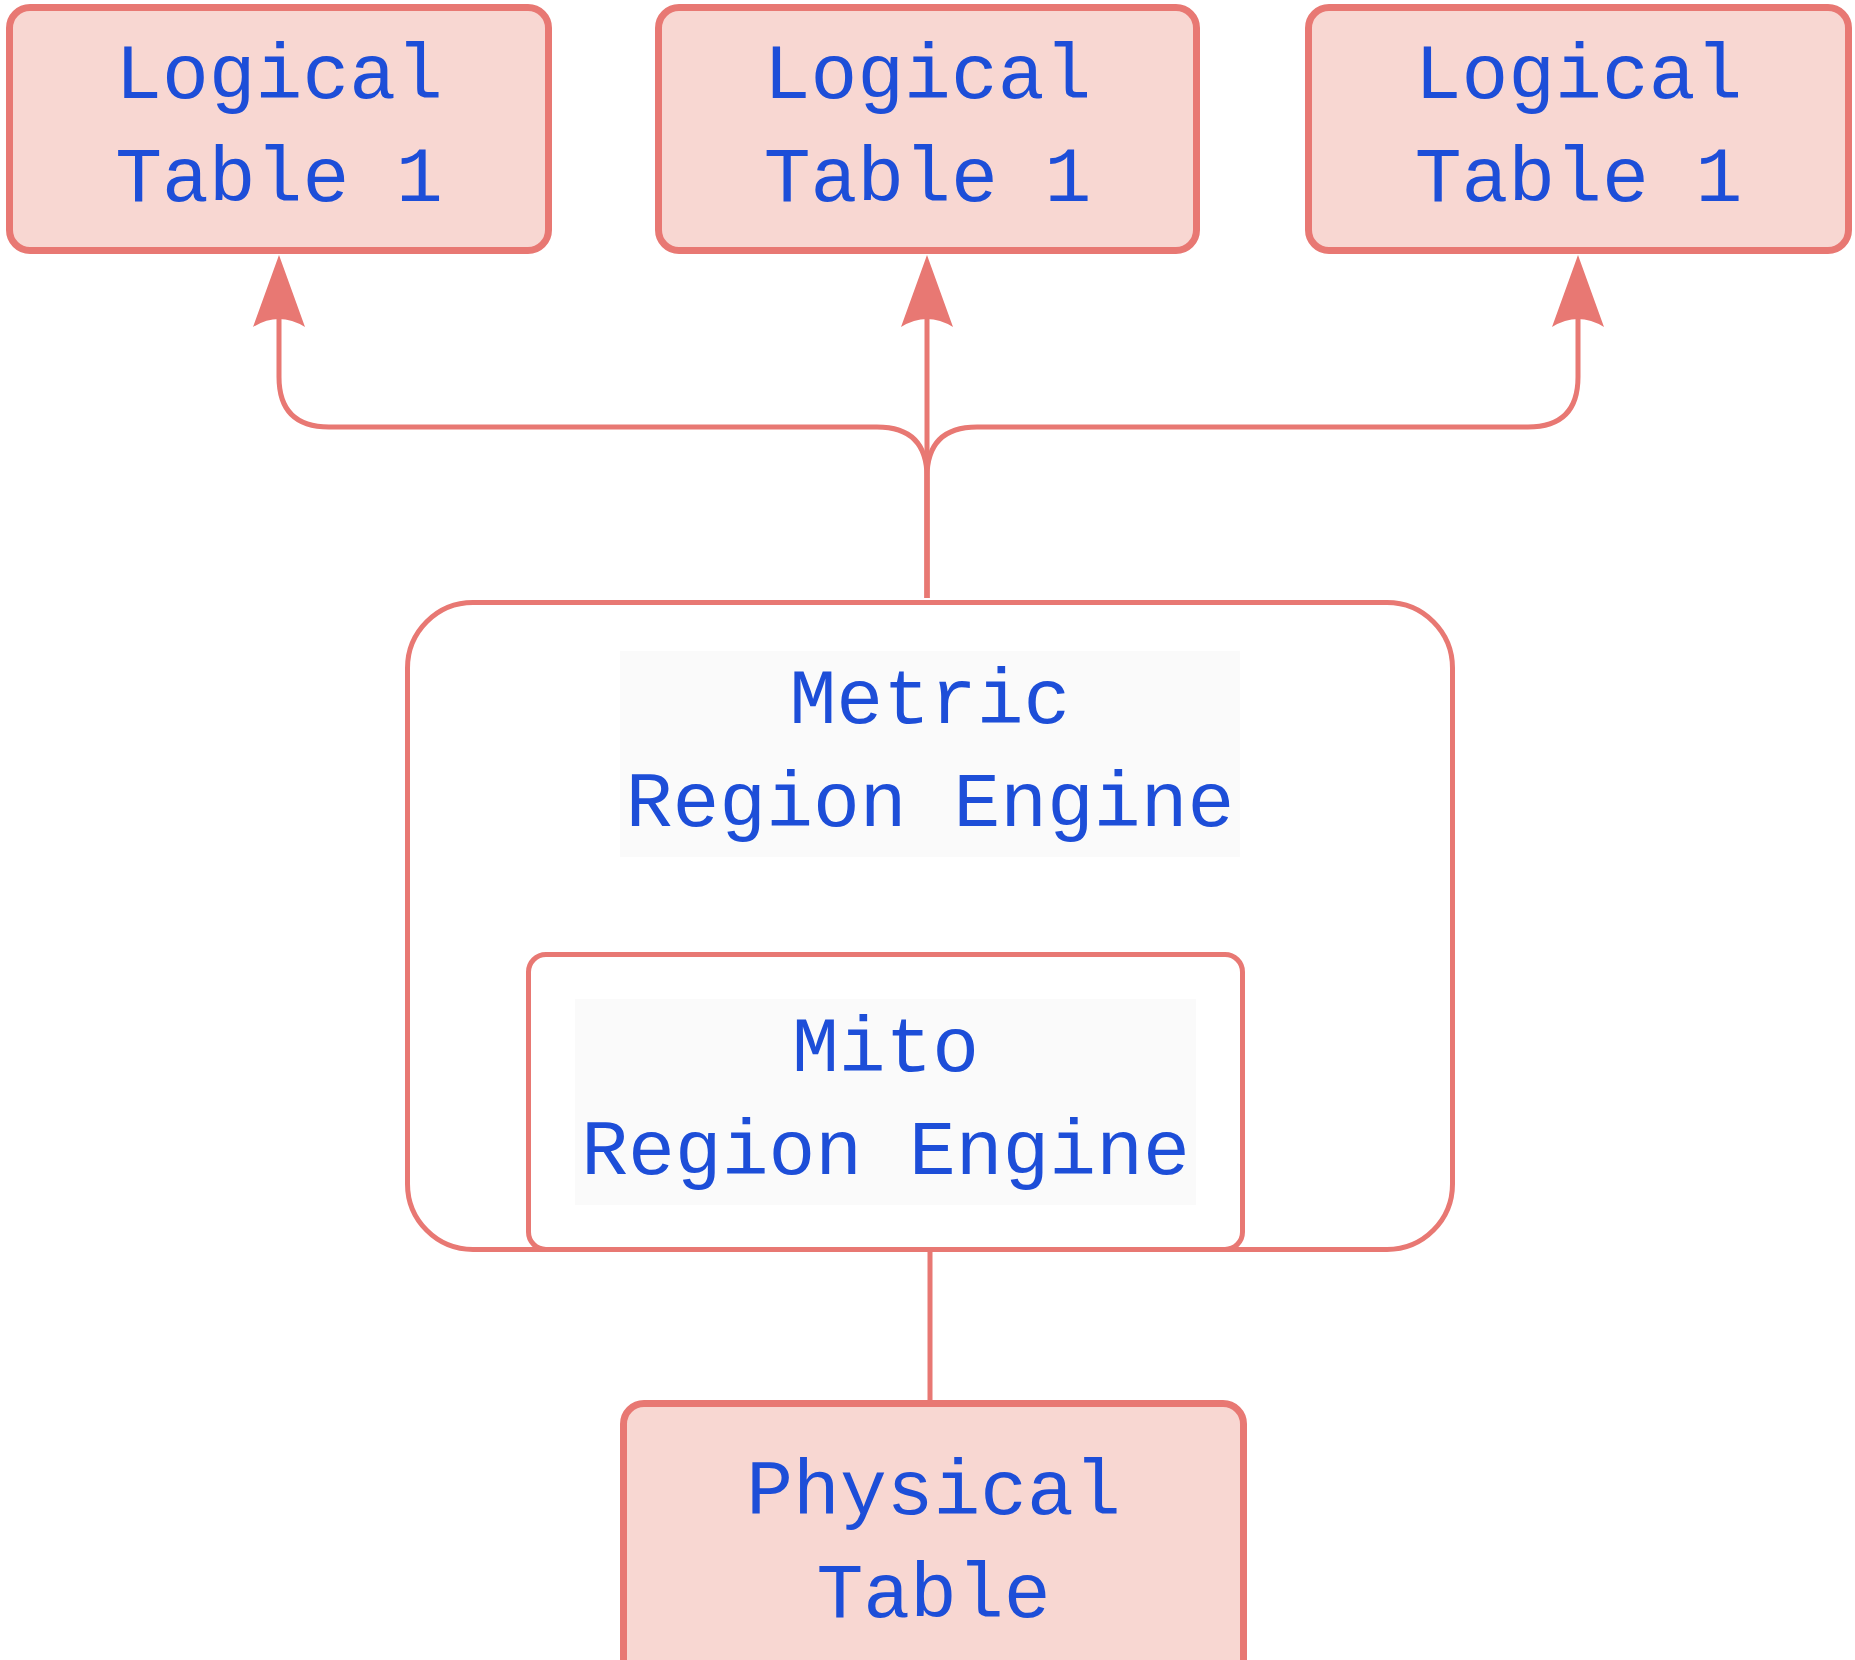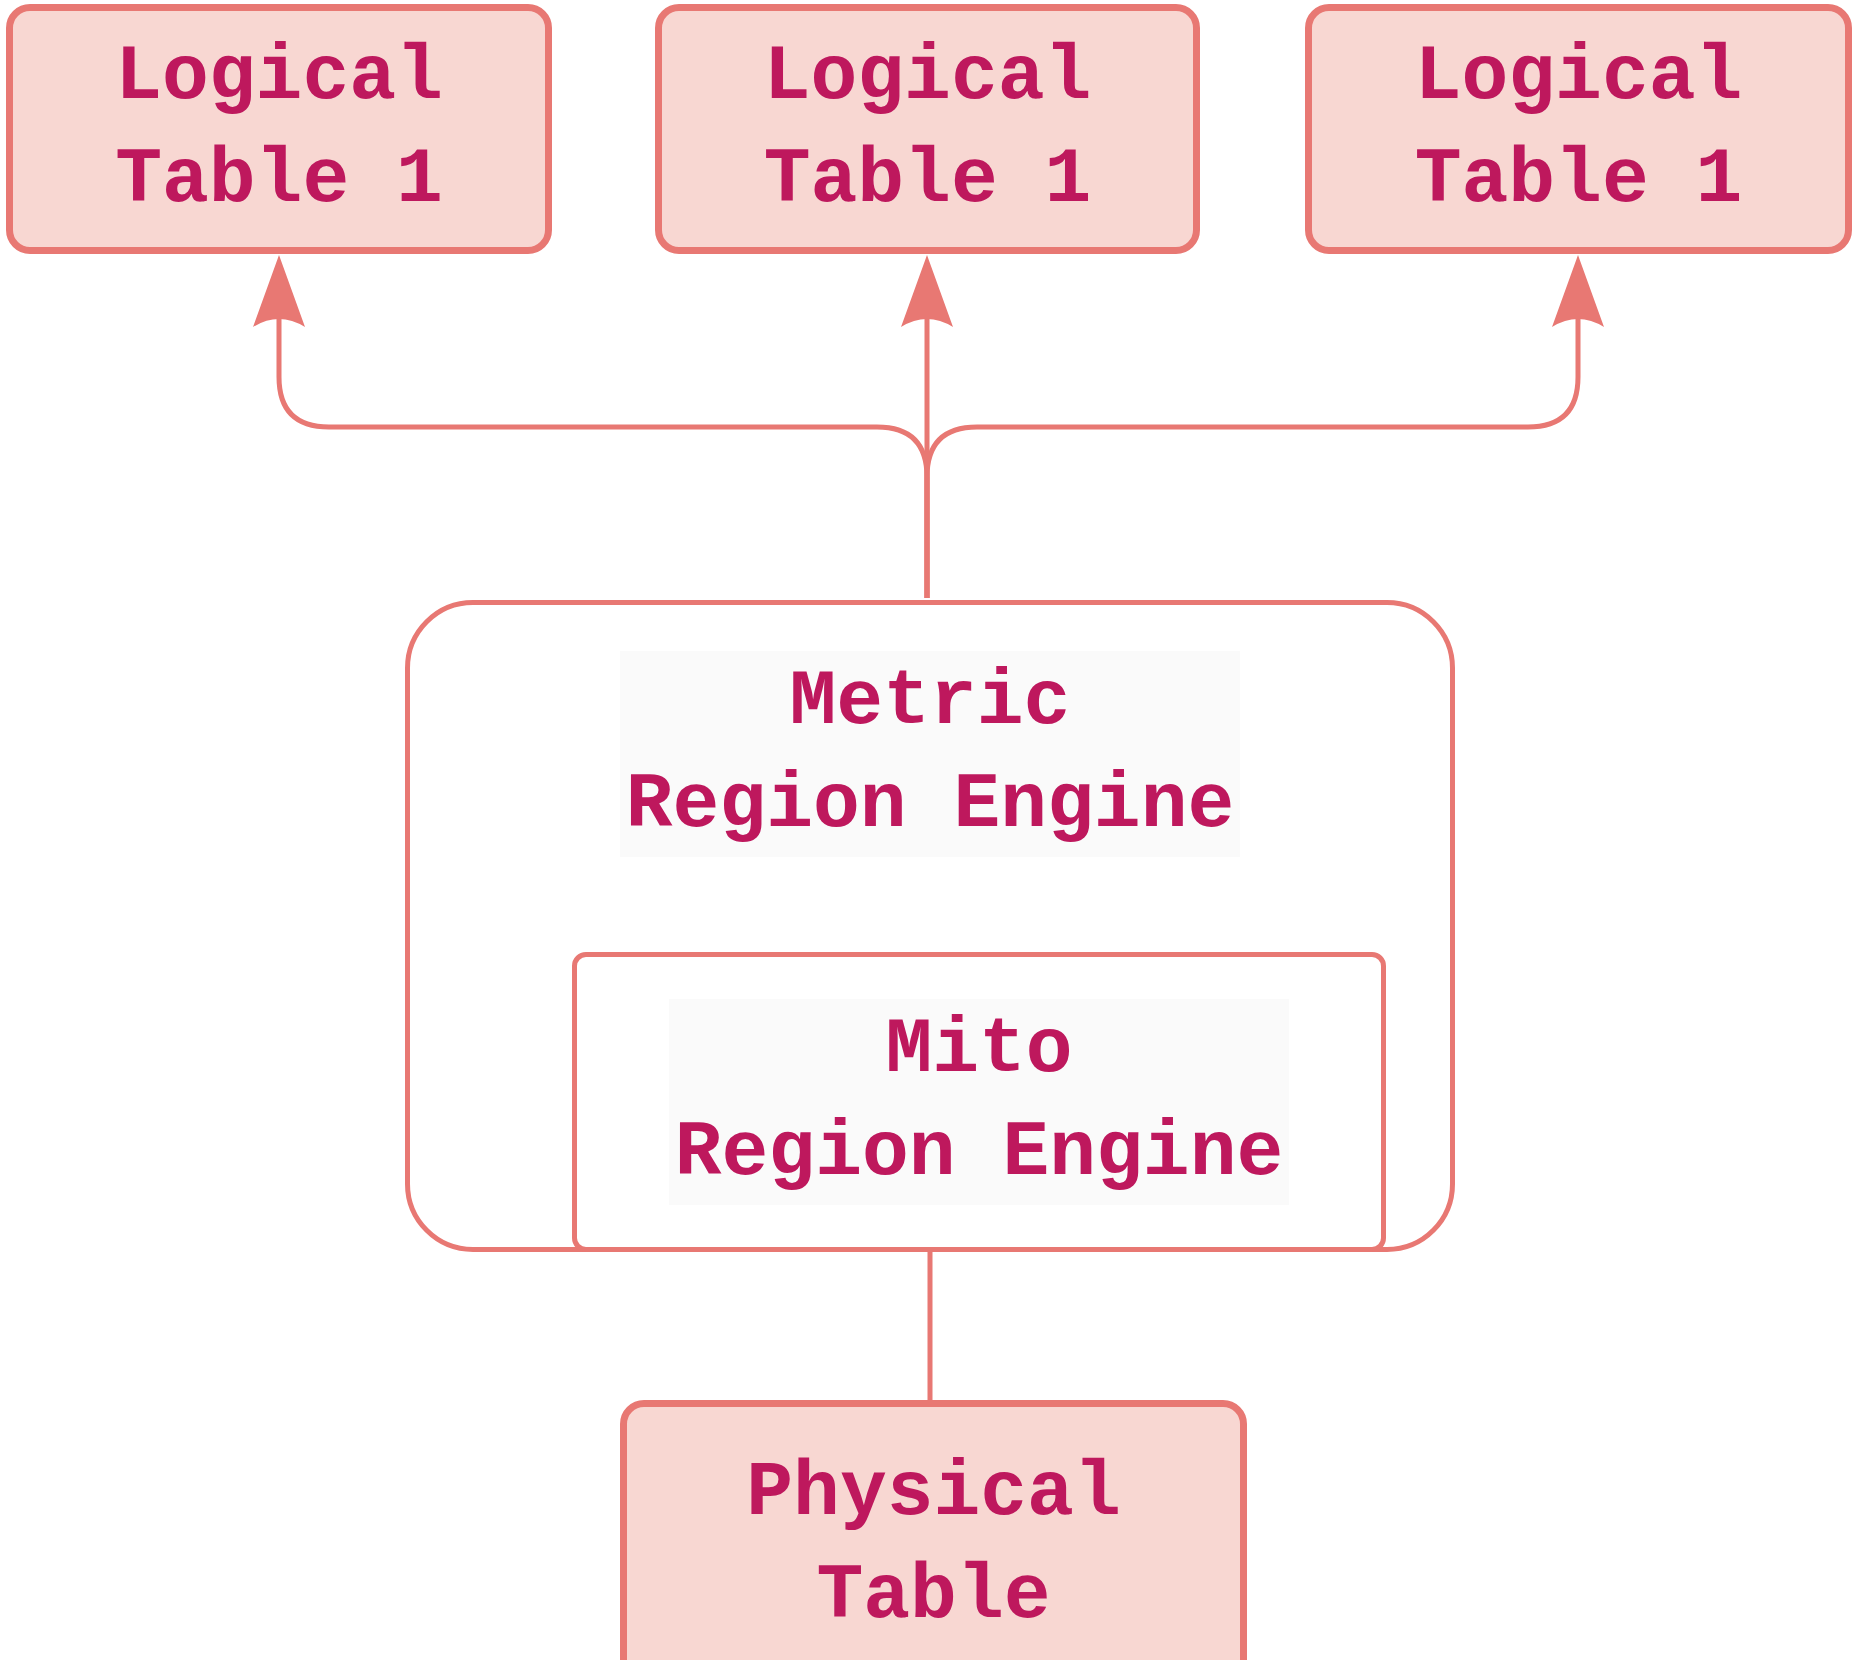--- a/index.html
+++ b/index.html
@@ -18,22 +18,22 @@
     z-index: 1;
   }
   .node {
     position: absolute;
     box-sizing: border-box;
     display: flex;
     align-items: center;
     justify-content: center;
     text-align: center;
     z-index: 2;
-    color: #be185d;
-    font-weight: 700;
+    color: #1d4ed8;
+    font-weight: 400;
     font-size: 78px;
     line-height: 103px;
     white-space: pre-line;
   }
   .node .label { white-space: pre-line; }
   .pink {
     background: #f8d7d2;
     border: 7px solid #e87873;
     border-radius: 24px;
   }
@@ -46,22 +46,22 @@
   .node-logical-left   { left: 6px;    top: 4px;    width: 546px;  height: 250px; }
   .node-logical-middle { left: 655px;  top: 4px;    width: 545px;  height: 250px; }
   .node-logical-right  { left: 1305px; top: 4px;    width: 547px;  height: 250px; }
   .node-metric {
     left: 405px; top: 600px; width: 1050px; height: 652px;
     border-radius: 68px;
     align-items: flex-start;
     padding-top: 46px;
   }
   .node-mito {
-    left: 572px; top: 952px; width: 814px; height: 300px;
-    border-radius: 14px;
+    left: 526px; top: 952px; width: 719px; height: 300px;
+    border-radius: 20px;
     z-index: 2;
   }
   .node-physical { left: 620px; top: 1400px; width: 627px; height: 290px; }
 </style>
 </head>
 <body>
 
 <div class="canvas">
 
   <svg class="edges-svg" viewBox="0 0 1855 1660" xmlns="http://www.w3.org/2000/svg">

